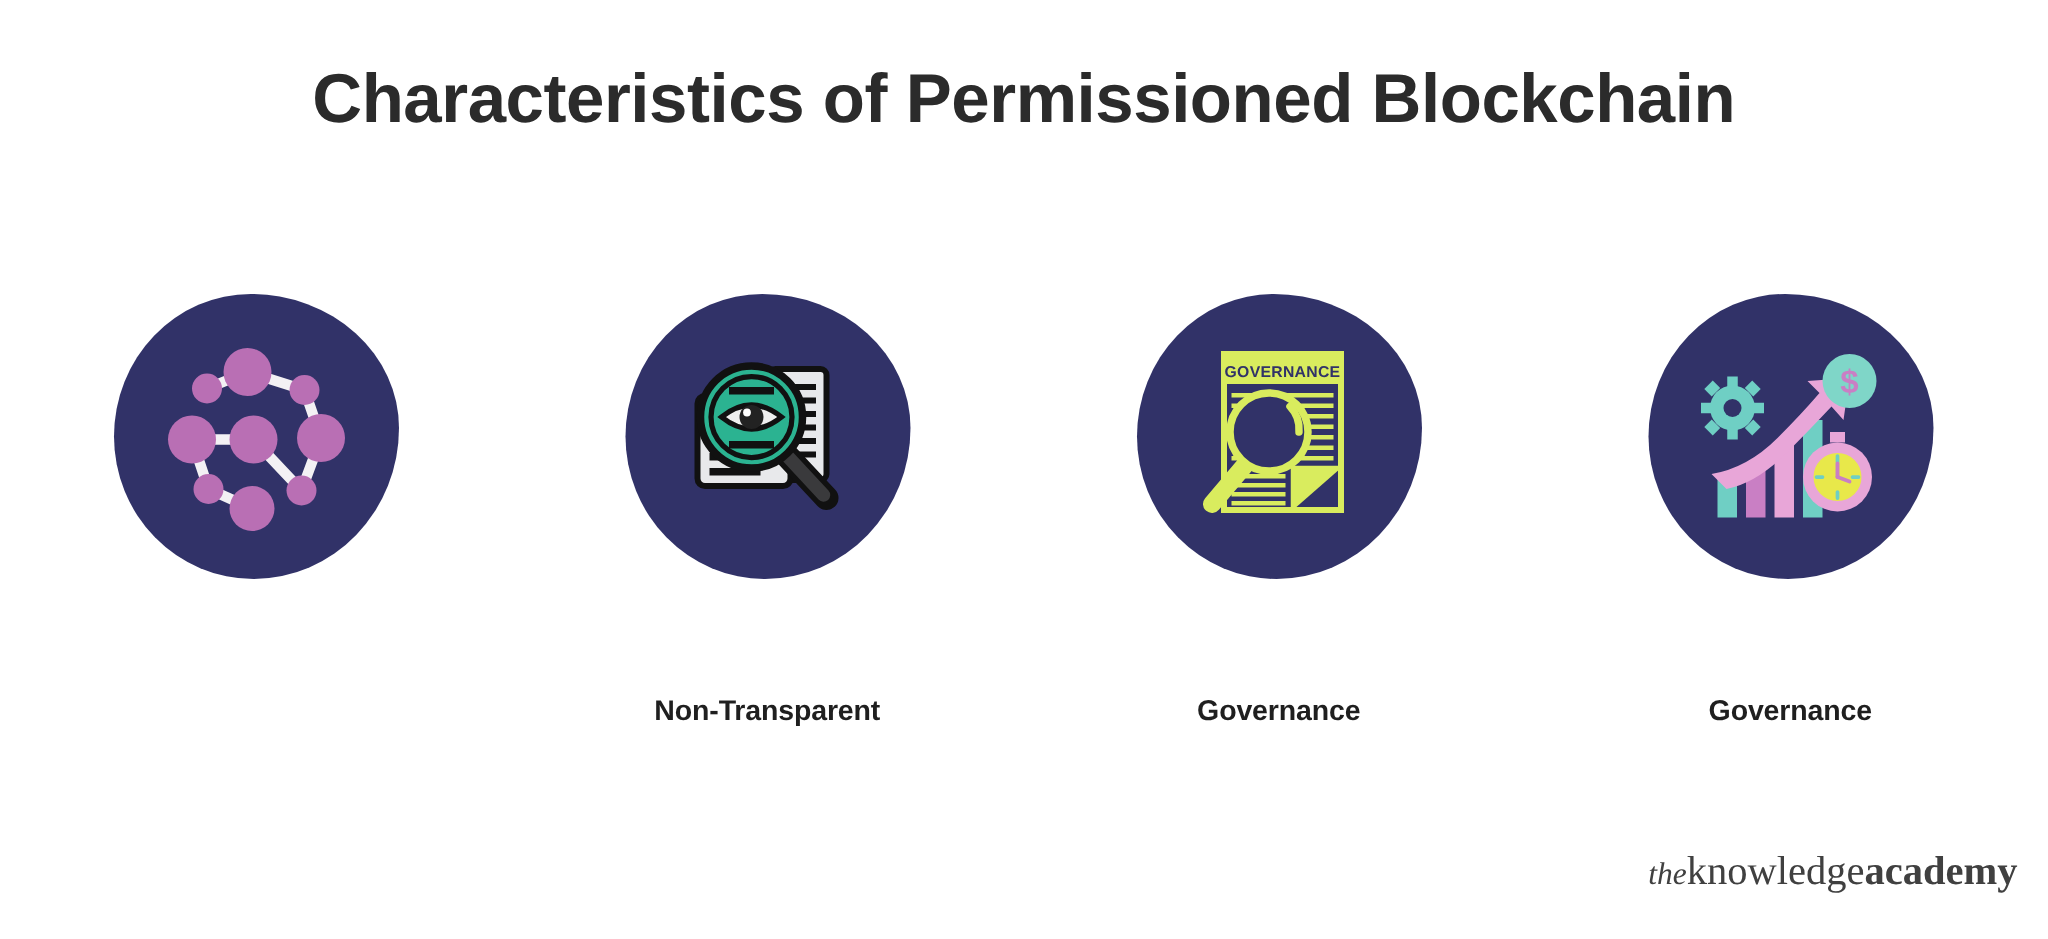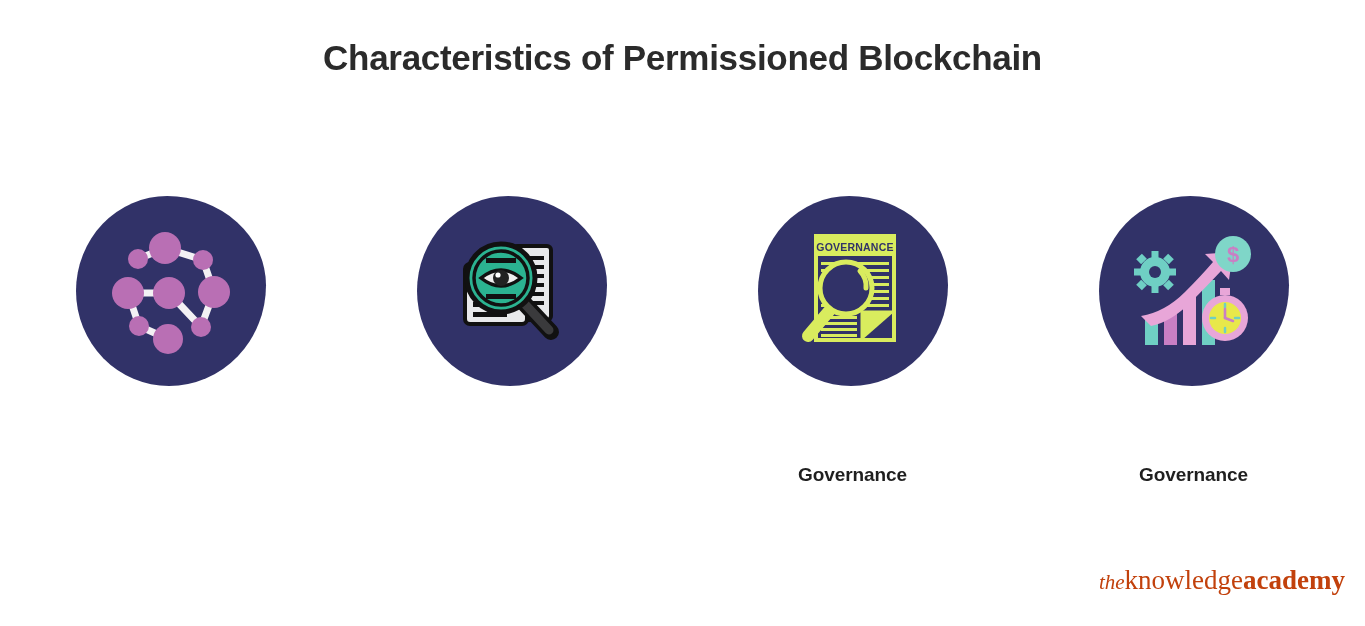--- a/index.html
+++ b/index.html
@@ -21,21 +21,21 @@
     width: 1365px;
     height: 626px;
   }
 
   .page-title {
     position: absolute;
     top: 38px;
     left: 0;
     width: 1365px;
     text-align: center;
-    font-size: 35px;
+    font-size: 46px;
     font-weight: bold;
     color: #2b2b2b;
     letter-spacing: -0.3px;
   }
 
   .cards-row {
     position: absolute;
     top: 196px;
     left: 0;
     width: 1365px;
@@ -88,21 +88,21 @@
     white-space: pre-line;
   }
   .card.two-line .card-label { margin-top: 42px; }
 
   .logo {
     position: absolute;
     right: 20px;
     bottom: 32px;
     font-family: "Liberation Serif", serif;
     font-size: 27px;
-    color: #c2410c;
+    color: #404040;
     line-height: 1;
     white-space: nowrap;
   }
   .logo .l-the { font-style: italic; font-size: 21px; }
   .logo .l-knowledge { font-weight: normal; }
   .logo .l-academy { font-weight: bold; }
 </style>
 </head>
 <body>
 
@@ -179,20 +179,21 @@
 
             <path d="M34 52 Q54 36 74 52 Q54 68 34 52 Z" fill="#efefef" stroke="#111111" stroke-width="3.5"></path>
             <circle cx="54" cy="52" r="8" fill="#222222"></circle>
             <circle cx="51" cy="49" r="2.6" fill="#ffffff"></circle>
 
             <rect x="39" y="32" width="30" height="5" fill="#111111"></rect>
             <rect x="39" y="68" width="30" height="5" fill="#111111"></rect>
           </svg>
         </div>
       </div>
+      <div class="card-label">Non-Transparent</div>
     </div>
 
     <div class="card">
       <div class="blob">
         <div class="blob-bg"></div>
         <div class="blob-art">
           <svg viewBox="0 0 130 130" xmlns="http://www.w3.org/2000/svg">
 
             <rect x="28" y="10" width="78" height="104" fill="none" stroke="#d9ec5e" stroke-width="4"></rect>
 

